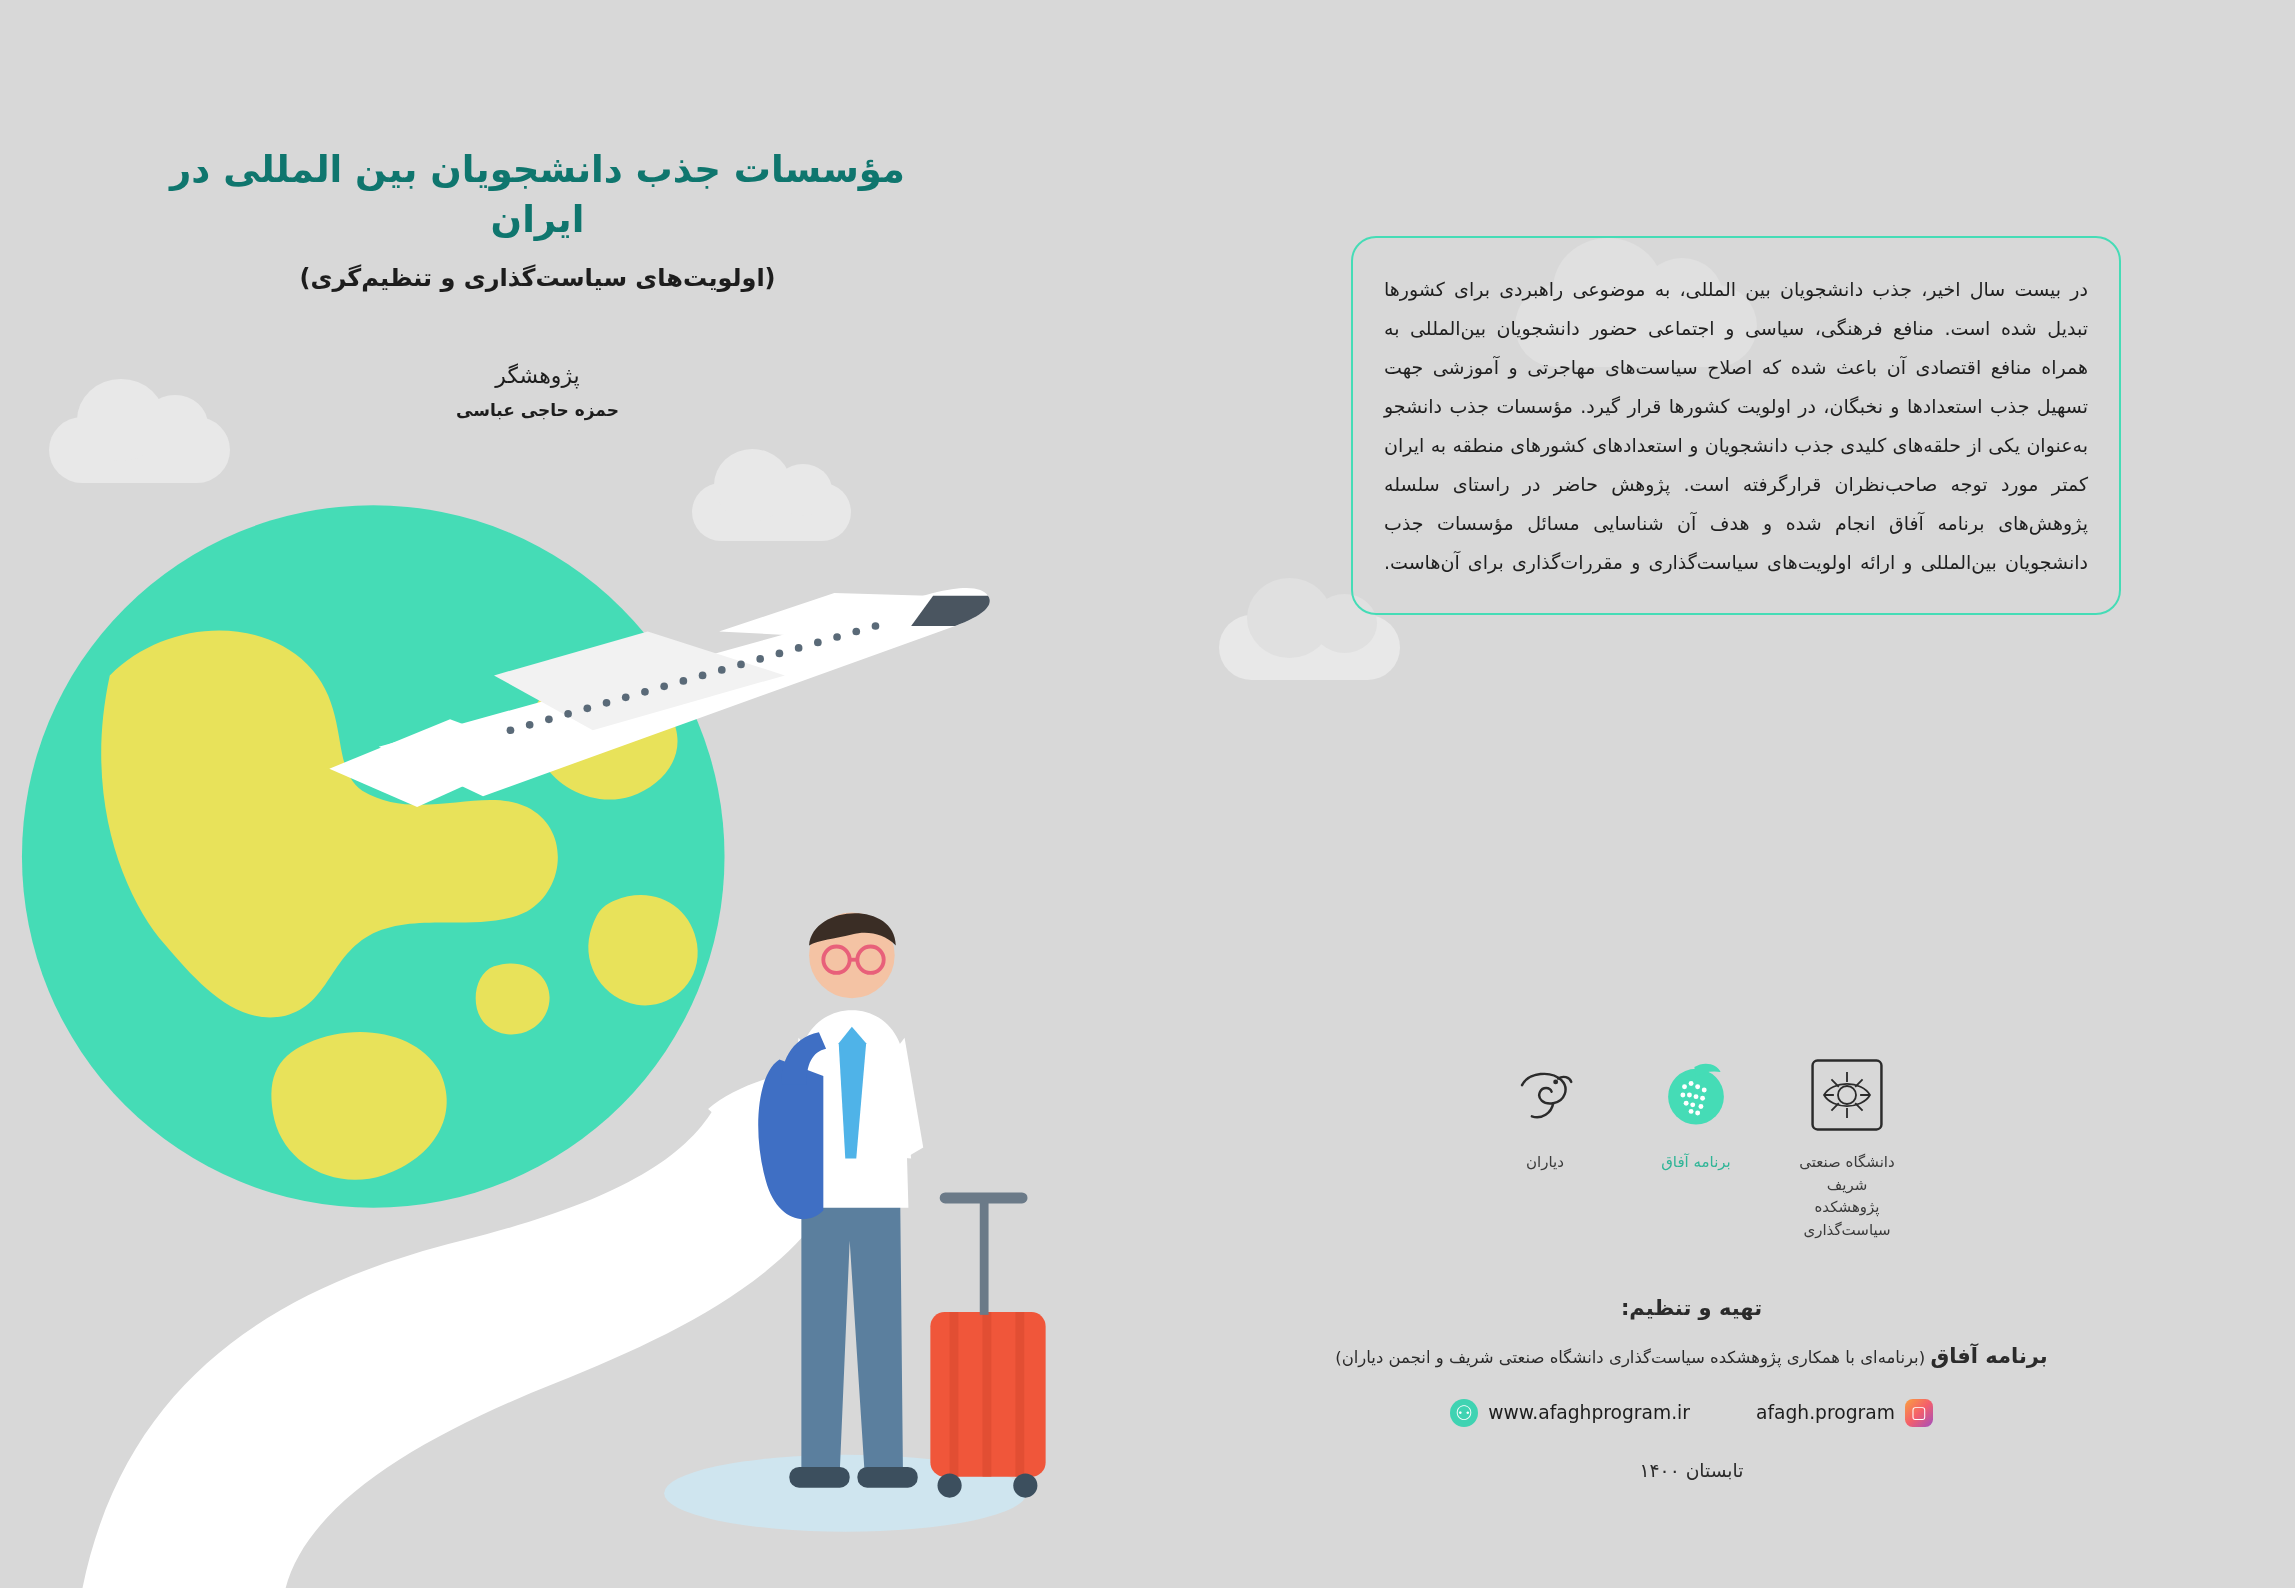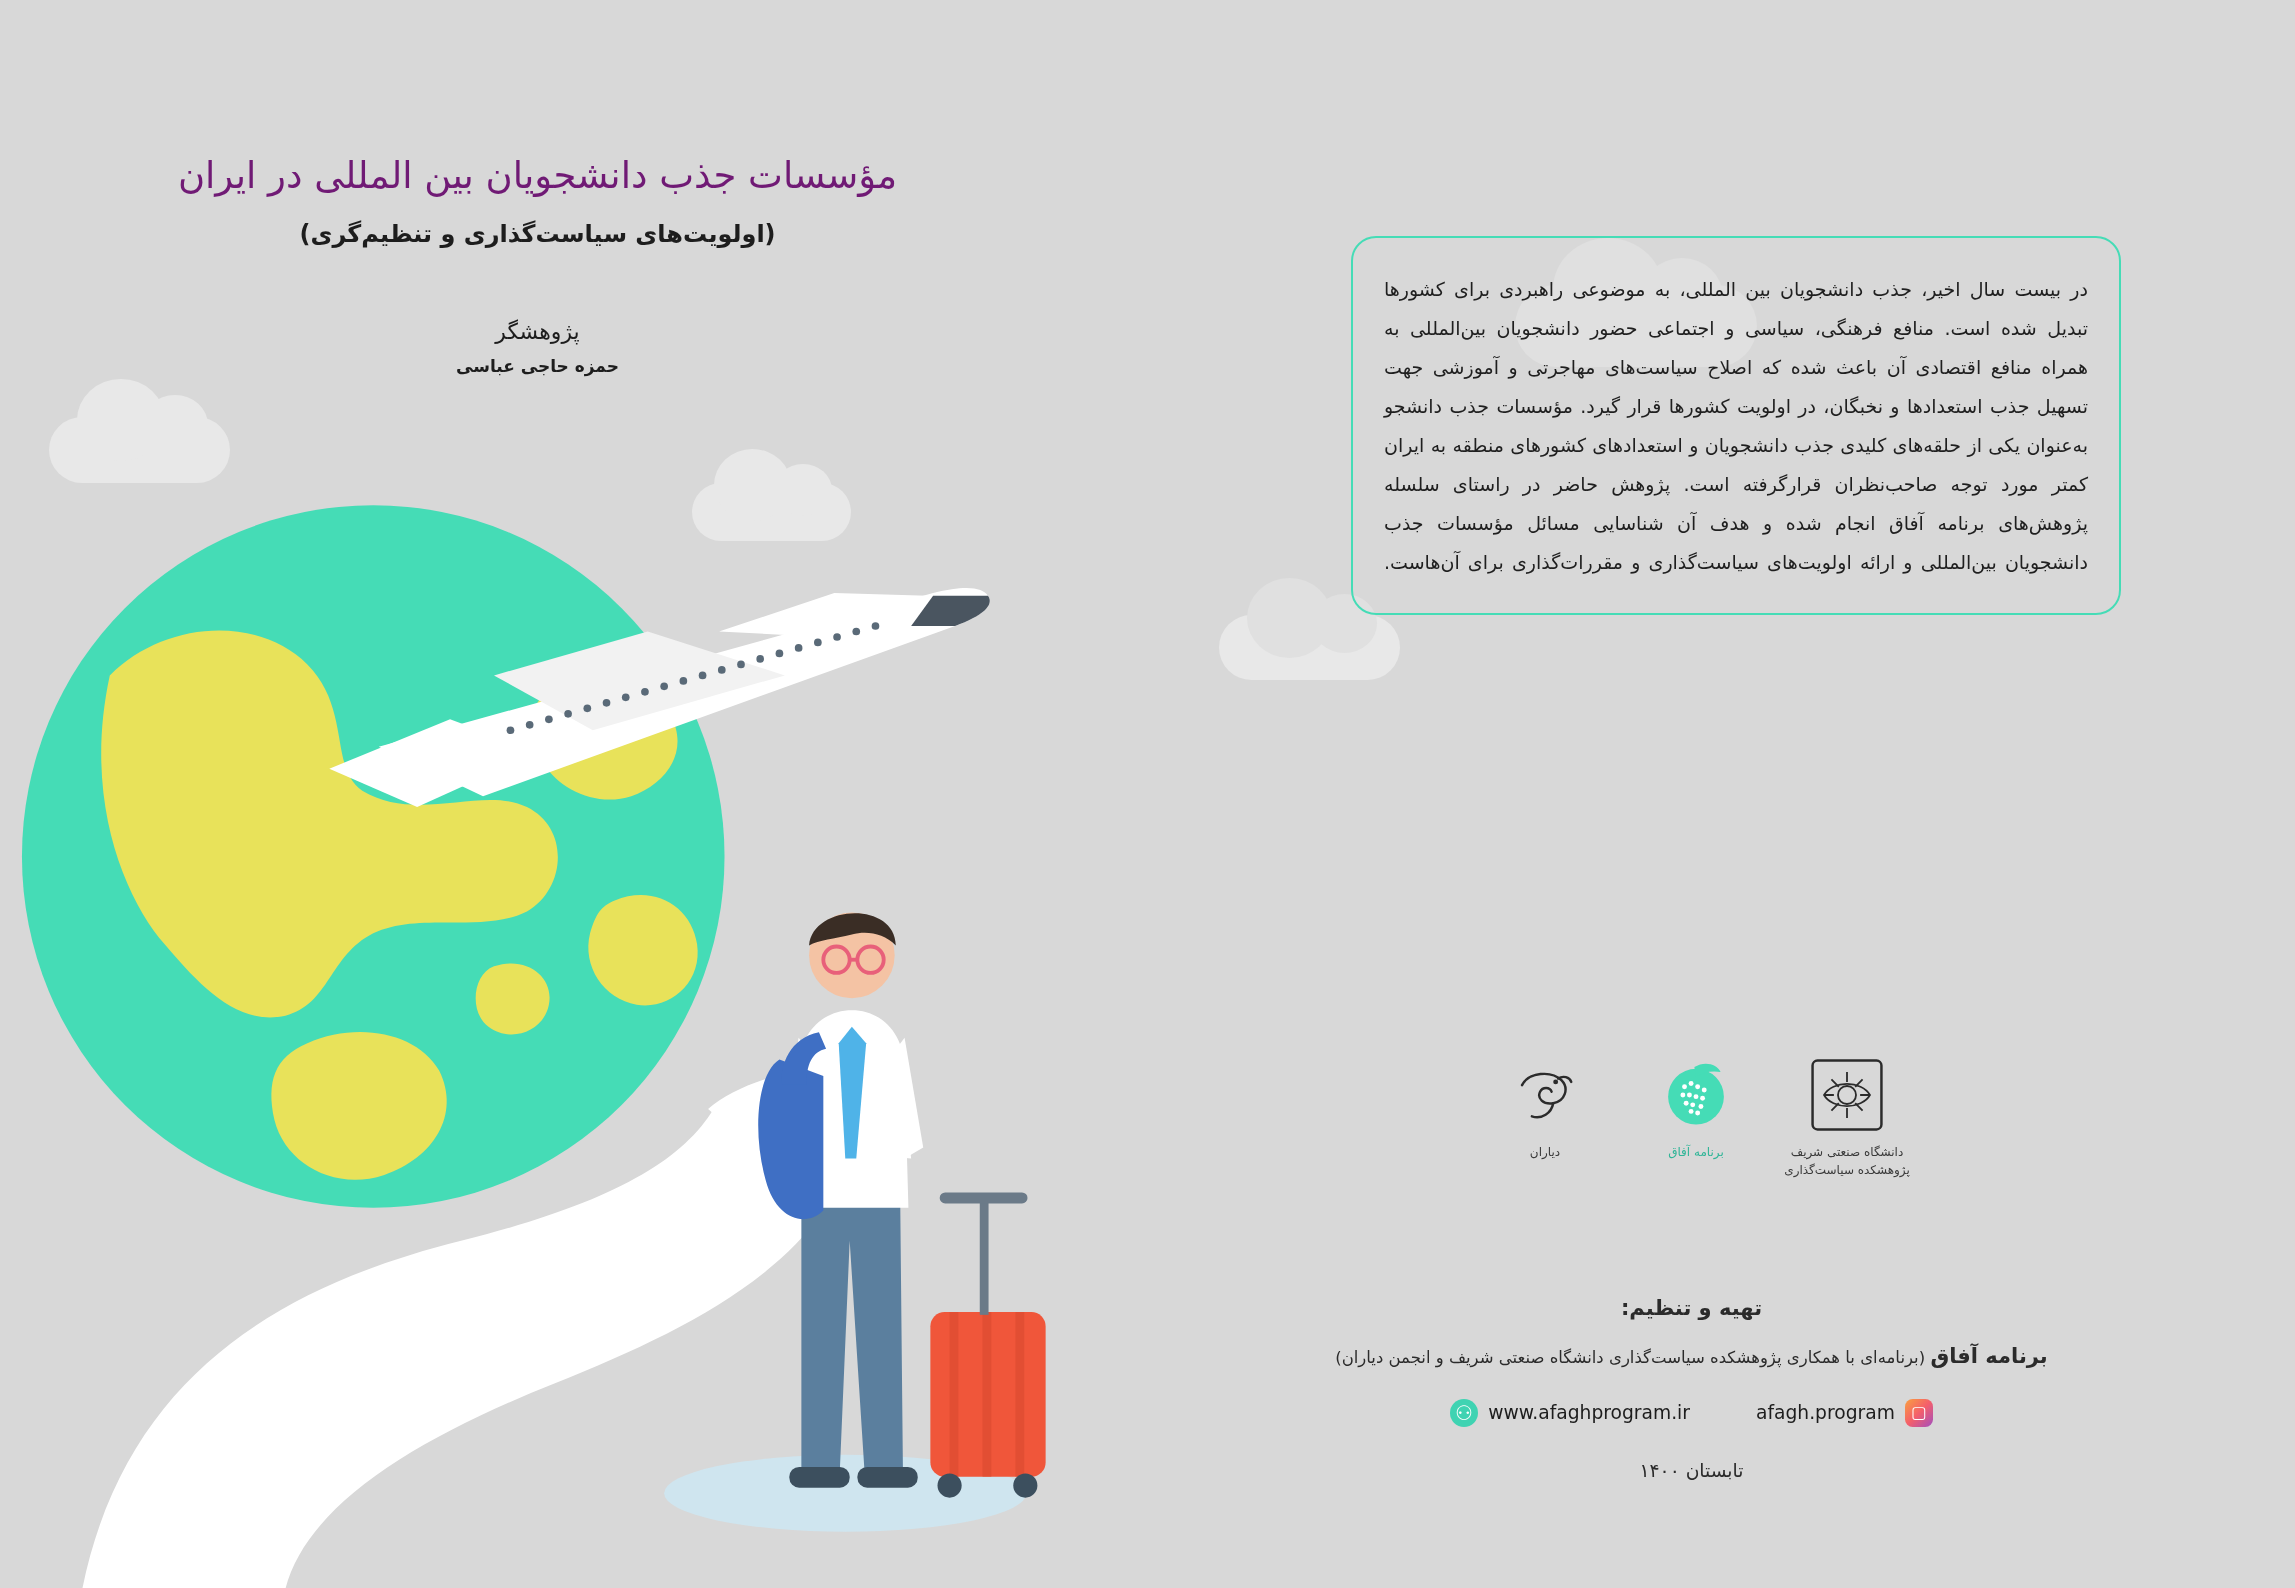--- a/index.html
+++ b/index.html
@@ -44,25 +44,25 @@
   #title-block {
     position: absolute;
     right: 1351px;   
     top: 137px;
     width: 813px;
     text-align: center;
     z-index: 6;
   }
   #main-title {
     font-size: 37px;
-    font-weight: normal;
+    font-weight: bold;
     letter-spacing: -0.5px;
     line-height: 1.35;
-    color: #701a75;
-    margin: 14px;
+    color: #0f766e;
+    margin: 8px;
   }
   #subtitle {
     font-size: 24px;
     font-weight: bold;
     color: #1d1d1d;
     margin: 18.7px 0 0 0;
   }
   #researcher-label {
     font-size: 22px;
     font-weight: normal;
@@ -107,24 +107,24 @@
     display: flex;
     justify-content: space-between;
     align-items: flex-start;
     z-index: 6;
   }
   .logo-item {
     width: 126px;
     text-align: center;
   }
   .logo-caption {
-    font-size: 12px;
+    font-size: 15px;
     line-height: 1.5;
     color: #3a3a3a;
-    margin-top: 5px;
+    margin-top: 13px;
     white-space: pre-line;
   }
   .logo-caption.afagh { color: #2fb597; }
 
   
   #footer {
     position: absolute;
     left: 1307px;
     top: 1296px;
     width: 769px;

